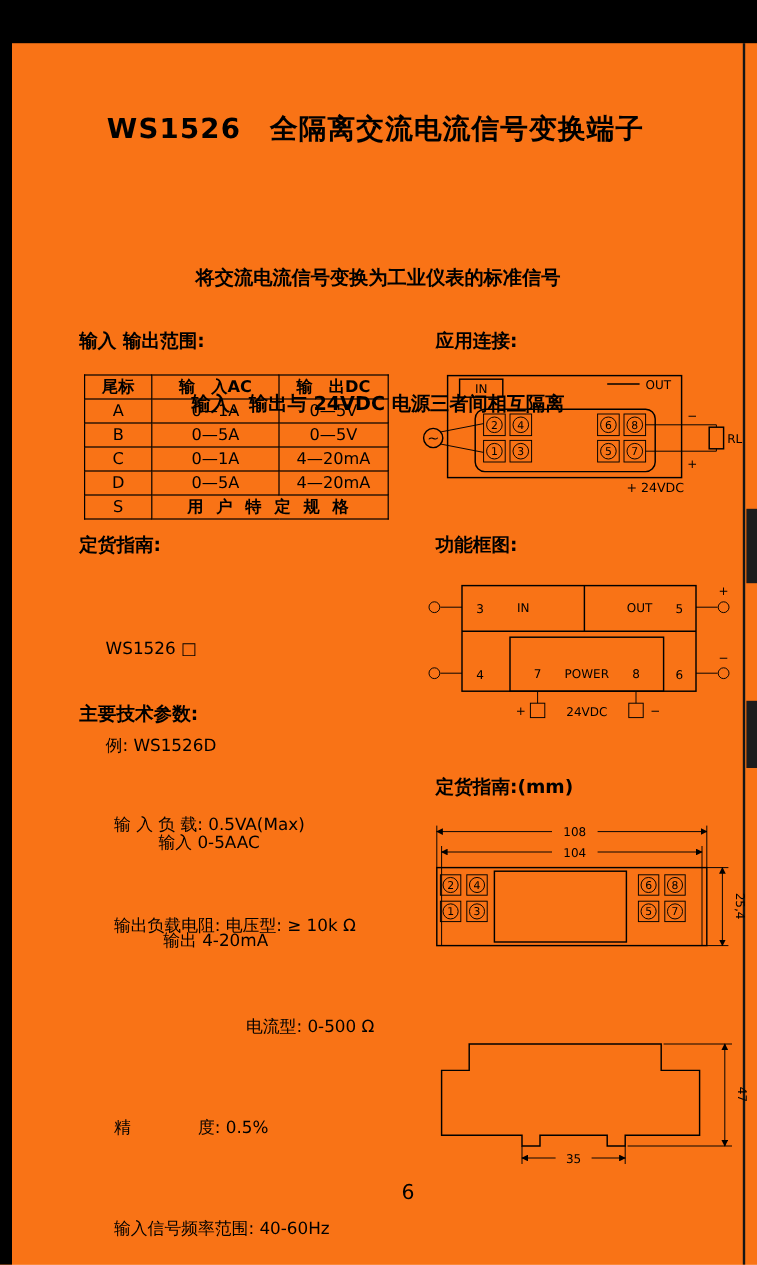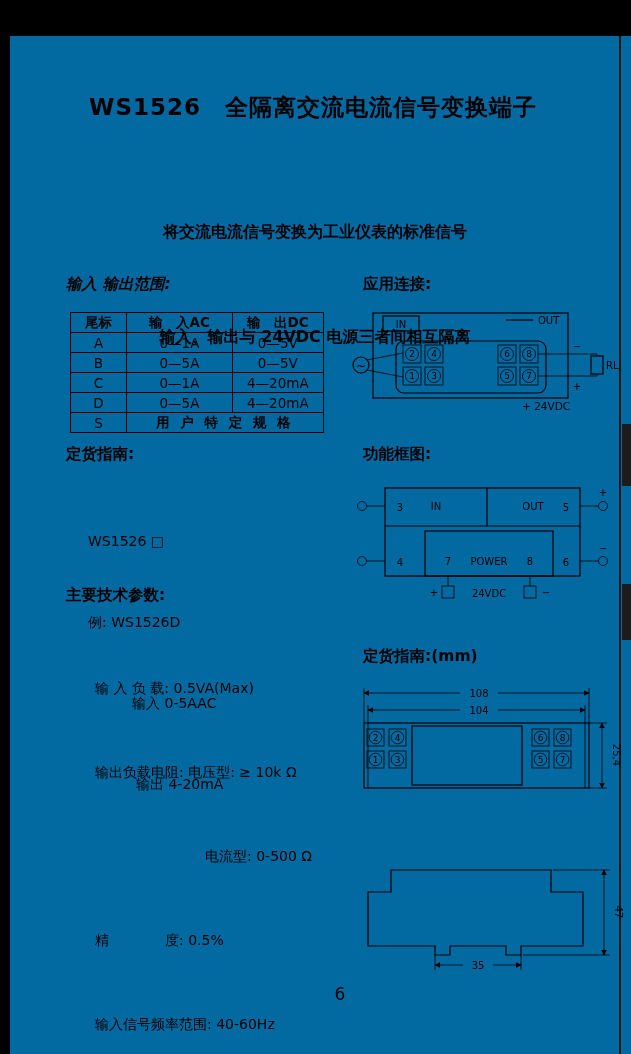--- a/index.html
+++ b/index.html
@@ -3,21 +3,21 @@
 <meta charset="utf-8">
 <style>
   * { box-sizing: border-box; }
   html, body { margin: 0; padding: 0; }
   body {
     width: 631px; height: 1054px;
     background: #ffffff;
     font-family: "DejaVu Sans", "Liberation Sans", sans-serif;
     color: #000;
   }
-  .page { position: relative; width: 631px; height: 1054px; background: #0369a1; overflow: hidden; }
+  .page { position: relative; width: 631px; height: 1054px; background: #f97316; overflow: hidden; }
 
   
   .edge-top   { position: absolute; left: 0; top: 0; width: 631px; height: 36px; background: #000; }
   .edge-left  { position: absolute; left: 0; top: 0; width: 10px; height: 1054px; background: #000; }
   .edge-right { position: absolute; left: 619px; top: 36px; width: 2px; height: 1018px; background: #151515; }
   .smudge-a   { position: absolute; left: 622px; top: 424px; width: 9px; height: 62px; background: #1c1c1c; }
   .smudge-b   { position: absolute; left: 622px; top: 584px; width: 9px; height: 56px; background: #1c1c1c; }
 
   .title {
     position: absolute; left: 10px; width: 606px; top: 92px; margin: 0;
@@ -76,21 +76,21 @@
   <div class="smudge-a"></div>
   <div class="smudge-b"></div>
 
   <h1 class="title">WS1526　全隔离交流电流信号变换端子</h1>
 
   <div class="subtitle">
     <div>将交流电流信号变换为工业仪表的标准信号</div>
     <div>输入、输出与 24VDC 电源三者间相互隔离</div>
   </div>
 
-  <div class="heading" style="left:66px; top:274px;font-style:italic;">输入 输出范围:</div>
+  <div class="heading" style="left:66px; top:274px;">输入 输出范围:</div>
 
   <table class="io-table">
     <thead>
       <tr>
         <th class="c1">尾标</th>
         <th class="c2">输　入AC</th>
         <th class="c3">输　出DC</th>
       </tr>
     </thead>
     <tbody>

